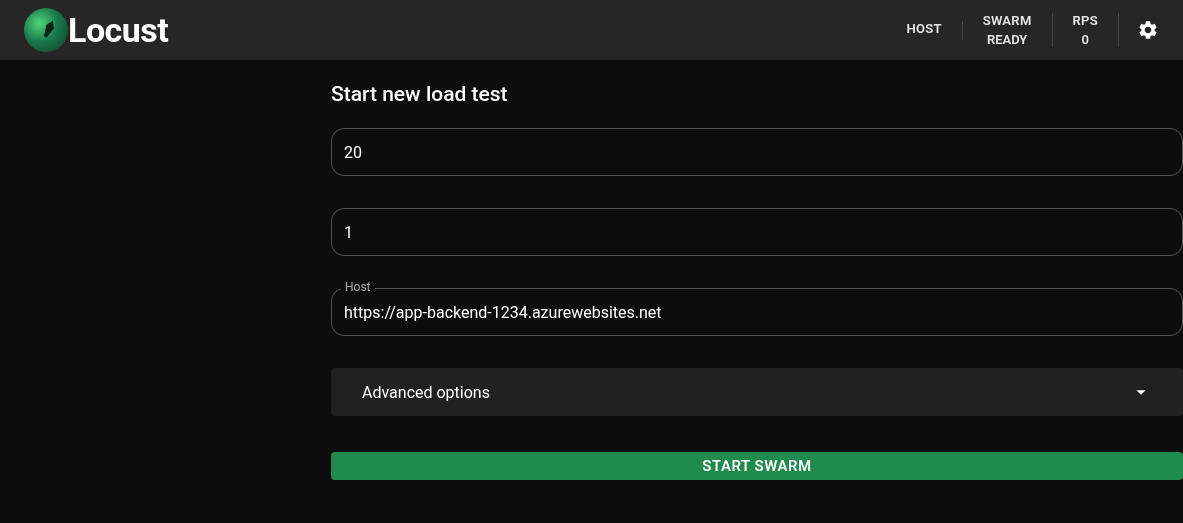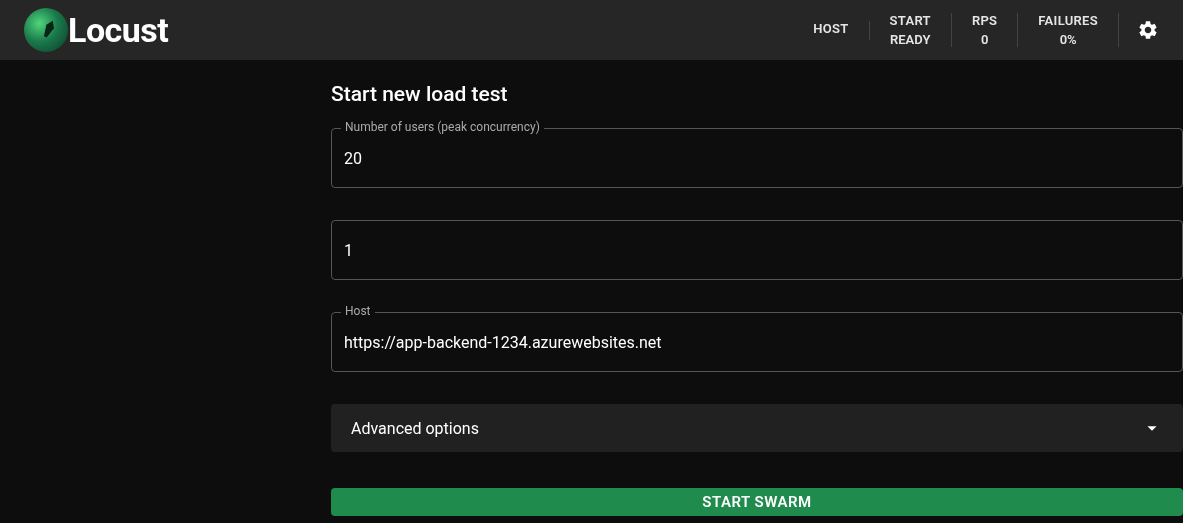--- a/index.html
+++ b/index.html
@@ -94,22 +94,22 @@
       font-size: 21px;
       font-weight: 500;
       margin-bottom: 22px;
     }
     .field {
       position: relative;
       margin-bottom: 32px;
     }
     .field-border {
       border: 1px solid #555;
-      border-radius: 4px;
-      height: 60px;
+      border-radius: 13px;
+      height: 48px;
       display: flex;
       align-items: center;
       padding: 0 12px;
     }
     .field-label {
       position: absolute;
       top: -8px;
       left: 10px;
       background: #0d0d0d;
       padding: 0 4px;
@@ -125,21 +125,21 @@
       width: 100%;
       font-family: inherit;
     }
     .accordion {
       background: #212121;
       border-radius: 4px;
       height: 48px;
       display: flex;
       align-items: center;
       justify-content: space-between;
-      padding: 0 20px;
+      padding: 0 31px;
       cursor: pointer;
       margin-bottom: 36px;
     }
     .accordion-label {
       font-size: 16px;
       color: #fff;
     }
     .chevron {
       display: flex;
       align-items: center;
@@ -165,45 +165,40 @@
   <div class="brand">
     <div class="logo"></div>
     <div class="brand-name">Locust</div>
   </div>
   <div class="stats">
     <div class="stat">
       <div class="stat-label">HOST</div>
       <div class="stat-value"></div>
     </div>
     <div class="stat">
-      <div class="stat-label">START</div>
+      <div class="stat-label">SWARM</div>
       <div class="stat-value">READY</div>
     </div>
     <div class="stat">
       <div class="stat-label">RPS</div>
       <div class="stat-value">0</div>
-    </div>
-    <div class="stat">
-      <div class="stat-label">FAILURES</div>
-      <div class="stat-value">0%</div>
     </div>
     <div class="gear-icon">
       <svg width="22" height="22" viewBox="0 0 24 24" fill="#fff">
         <path d="M19.14,12.94c0.04-0.3,0.06-0.61,0.06-0.94c0-0.32-0.02-0.64-0.07-0.94l2.03-1.58c0.18-0.14,0.23-0.41,0.12-0.61 l-1.92-3.32c-0.12-0.22-0.37-0.29-0.59-0.22l-2.39,0.96c-0.5-0.38-1.03-0.7-1.62-0.94L14.4,2.81c-0.04-0.24-0.24-0.41-0.48-0.41 h-3.84c-0.24,0-0.43,0.17-0.47,0.41L9.25,5.35C8.66,5.59,8.12,5.92,7.63,6.29L5.24,5.33c-0.22-0.08-0.47,0-0.59,0.22L2.74,8.87 C2.62,9.08,2.66,9.34,2.86,9.48l2.03,1.58C4.84,11.36,4.8,11.69,4.8,12s0.02,0.64,0.07,0.94l-2.03,1.58 c-0.18,0.14-0.23,0.41-0.12,0.61l1.92,3.32c0.12,0.22,0.37,0.29,0.59,0.22l2.39-0.96c0.5,0.38,1.03,0.7,1.62,0.94l0.36,2.54 c0.05,0.24,0.24,0.41,0.48,0.41h3.84c0.24,0,0.44-0.17,0.47-0.41l0.36-2.54c0.59-0.24,1.13-0.56,1.62-0.94l2.39,0.96 c0.22,0.08,0.47,0,0.59-0.22l1.92-3.32c0.12-0.22,0.07-0.47-0.12-0.61L19.14,12.94z M12,15.6c-1.98,0-3.6-1.62-3.6-3.6 s1.62-3.6,3.6-3.6s3.6,1.62,3.6,3.6S13.98,15.6,12,15.6z"></path>
       </svg>
     </div>
   </div>
 </div>
 
 <div class="main">
   <div class="form-wrap">
     <h2 class="page-title">Start new load test</h2>
 
     <div class="field">
-      <span class="field-label">Number of users (peak concurrency)</span>
       <div class="field-border">
         <input class="field-input" value="20" style="">
       </div>
     </div>
 
     <div class="field">
       <div class="field-border">
         <input class="field-input" value="1" style="">
       </div>
     </div>

